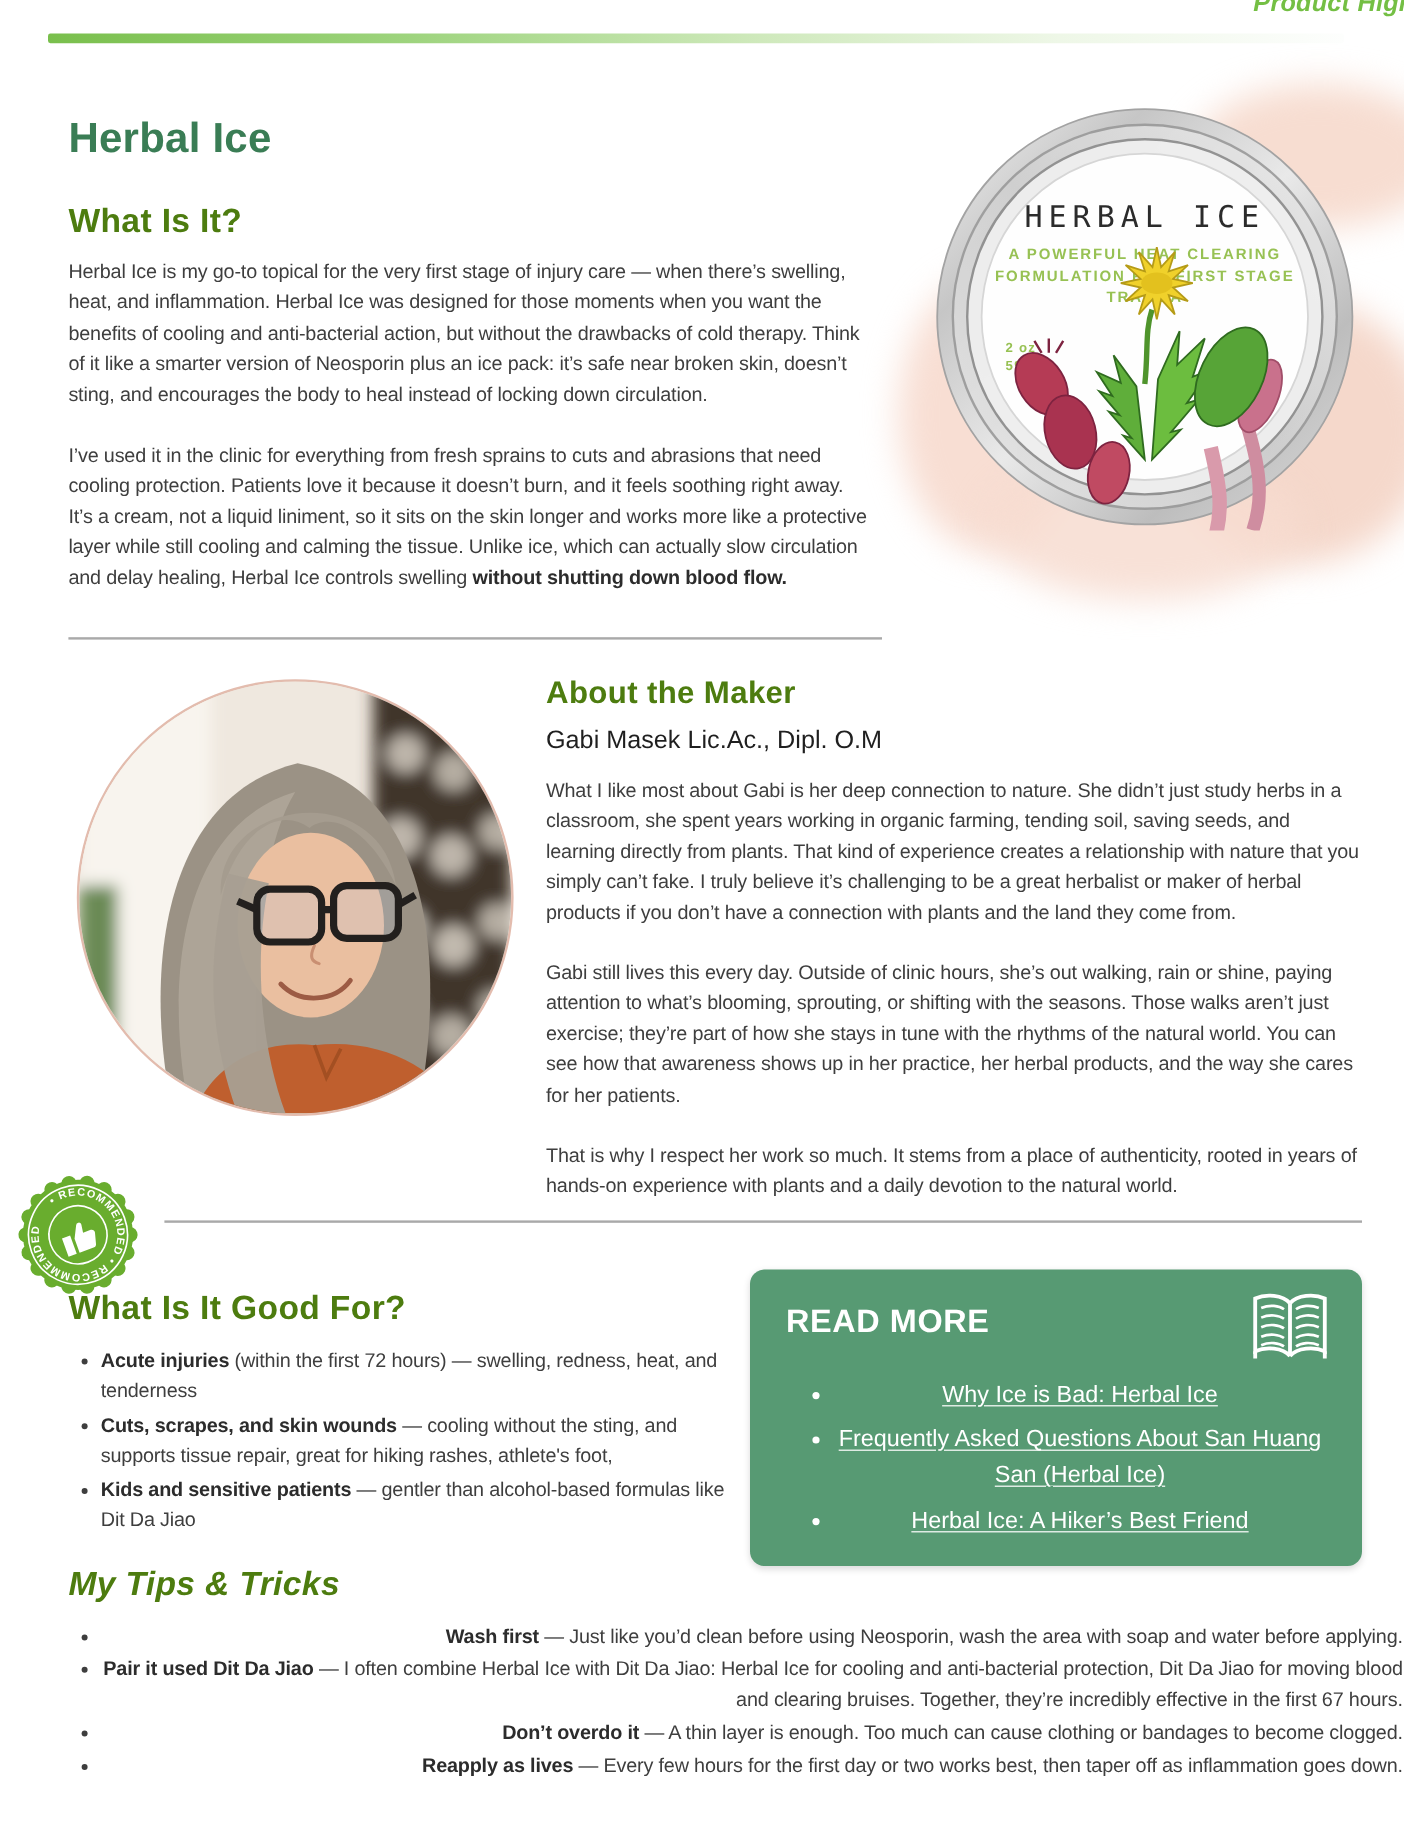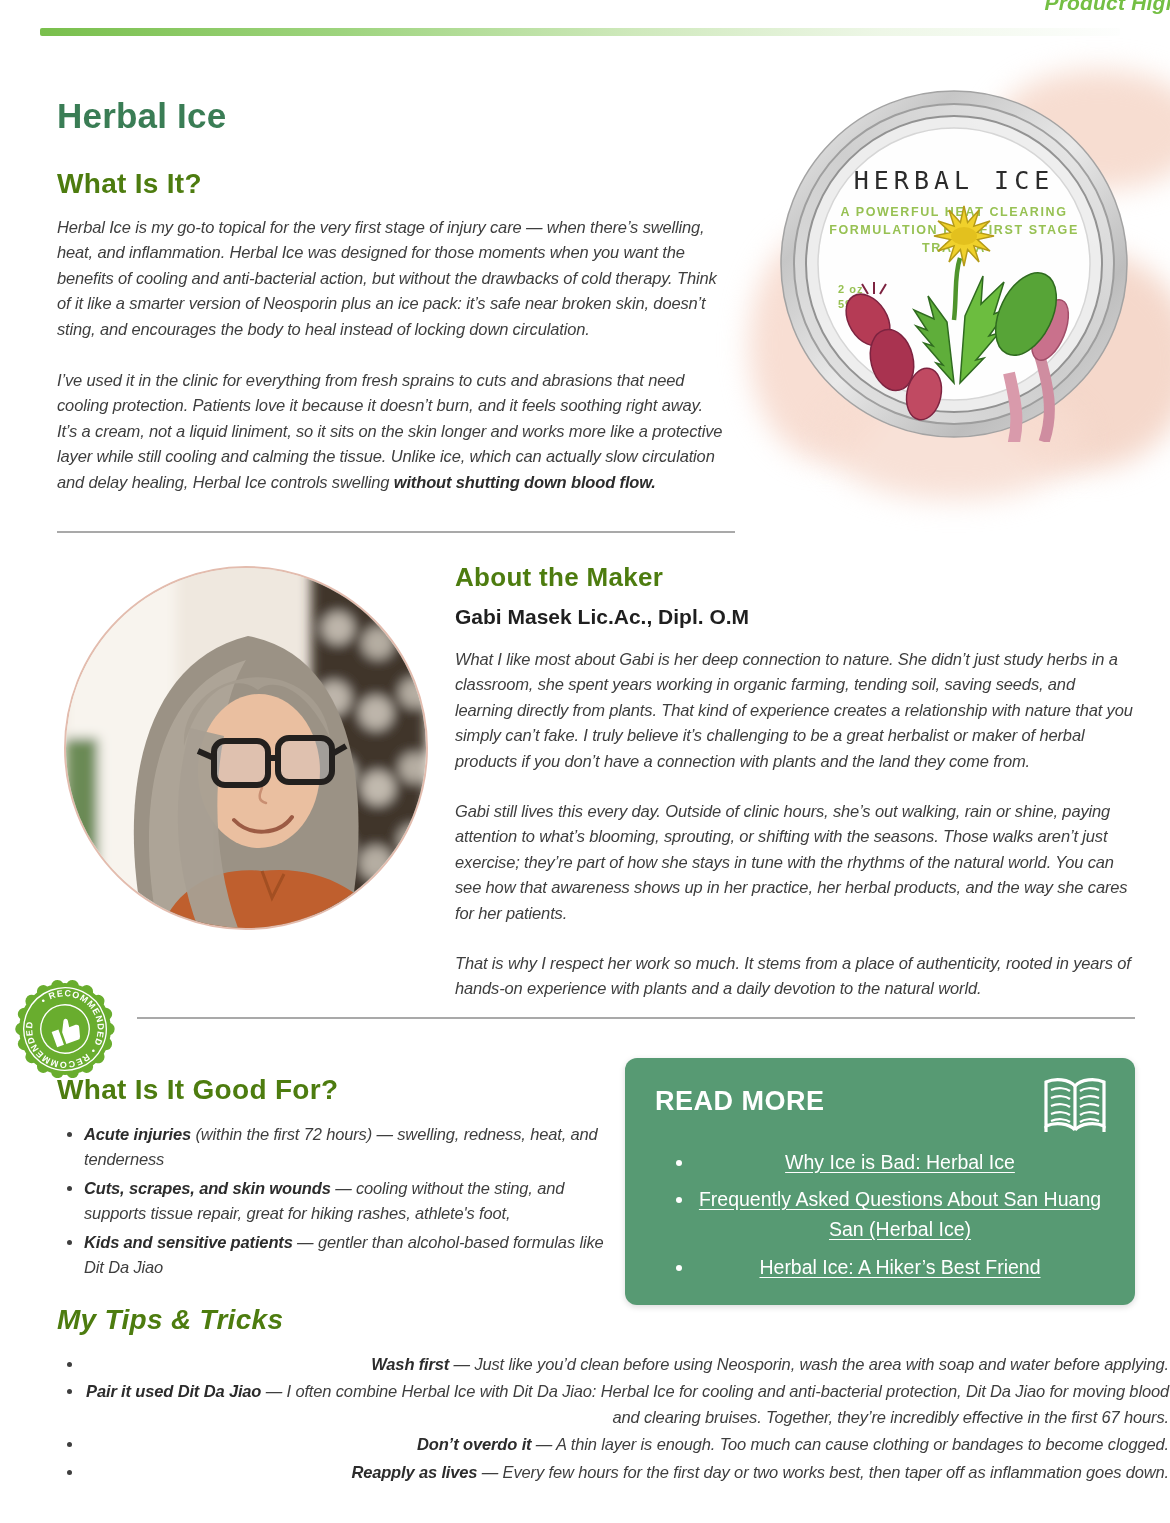--- a/index.html
+++ b/index.html
@@ -14,21 +14,21 @@
     color:#74bf44;letter-spacing:.2px;
   }
   
   #top-bar{
     left:40px;top:28px;width:1080px;height:8px;border-radius:2px;
     background:linear-gradient(to right,#79bf4c 0%,#9ed47e 28%,#cfe9bc 55%,#eef7e7 78%,#fdfefd 100%);
   }
   h1,h2,h3,p{margin:0;}
   #page-title{left:57px;top:96px;font-size:35px;font-weight:700;color:#3a7d55;letter-spacing:.2px;}
   .section-h{font-size:28px;font-weight:600;color:#4d7c0f;letter-spacing:.3px;}
-  .body-txt{font-size:16.5px;line-height:25.4px;letter-spacing:-0.15px;color:#3e3e3e;font-style:italic;}
+  .body-txt{font-size:16.5px;line-height:25.4px;letter-spacing:-0.15px;color:#3e3e3e;}
   .body-txt b{color:#2c2c2c;}
   
   #intro-col{left:57px;top:168px;width:668px;}
   #intro-col h2{margin-bottom:15px;}
   #intro-col p{margin-bottom:26px;}
   
   #tin-area{left:764px;top:80px;width:406px;height:396px;}
   .wc{position:absolute;border-radius:50%;filter:blur(14px);}
   .wc1{left:230px;top:-10px;width:210px;height:120px;background:rgba(246,215,201,.85);}
   .wc2{left:-15px;top:150px;width:150px;height:230px;background:rgba(246,214,200,.8);}
@@ -39,21 +39,21 @@
   .divider{background:#a9a9a9;height:2px;}
   #divider-1{left:57px;top:531px;width:678px;}
   #divider-2{left:137px;top:1017px;width:998px;}
   
   #maker-photo{
     left:64px;top:566px;width:360px;height:360px;border-radius:50%;
     overflow:hidden;border:2px solid #e3bcae;background:#efe8df;
   }
   #maker-col{left:455px;top:562px;width:678px;}
   #maker-col h2{margin-bottom:12px;font-size:26px;}
-  #maker-name{font-size:21px;font-weight:700;color:#1f1f1f;margin-bottom:18px;}
+  #maker-name{font-size:21px;font-weight:400;color:#1f1f1f;margin-bottom:18px;}
   #maker-col p{margin-bottom:25px;}
   
   #badge{left:14px;top:978px;width:102px;height:102px;transform:rotate(-20deg);}
   
   #goodfor-col{left:57px;top:1074px;width:556px;}
   #goodfor-col h2{margin-bottom:16px;}
   ul.dotlist{margin:0;padding-left:27px;}
   ul.dotlist li{margin-bottom:3px;}
   
   #readmore{

